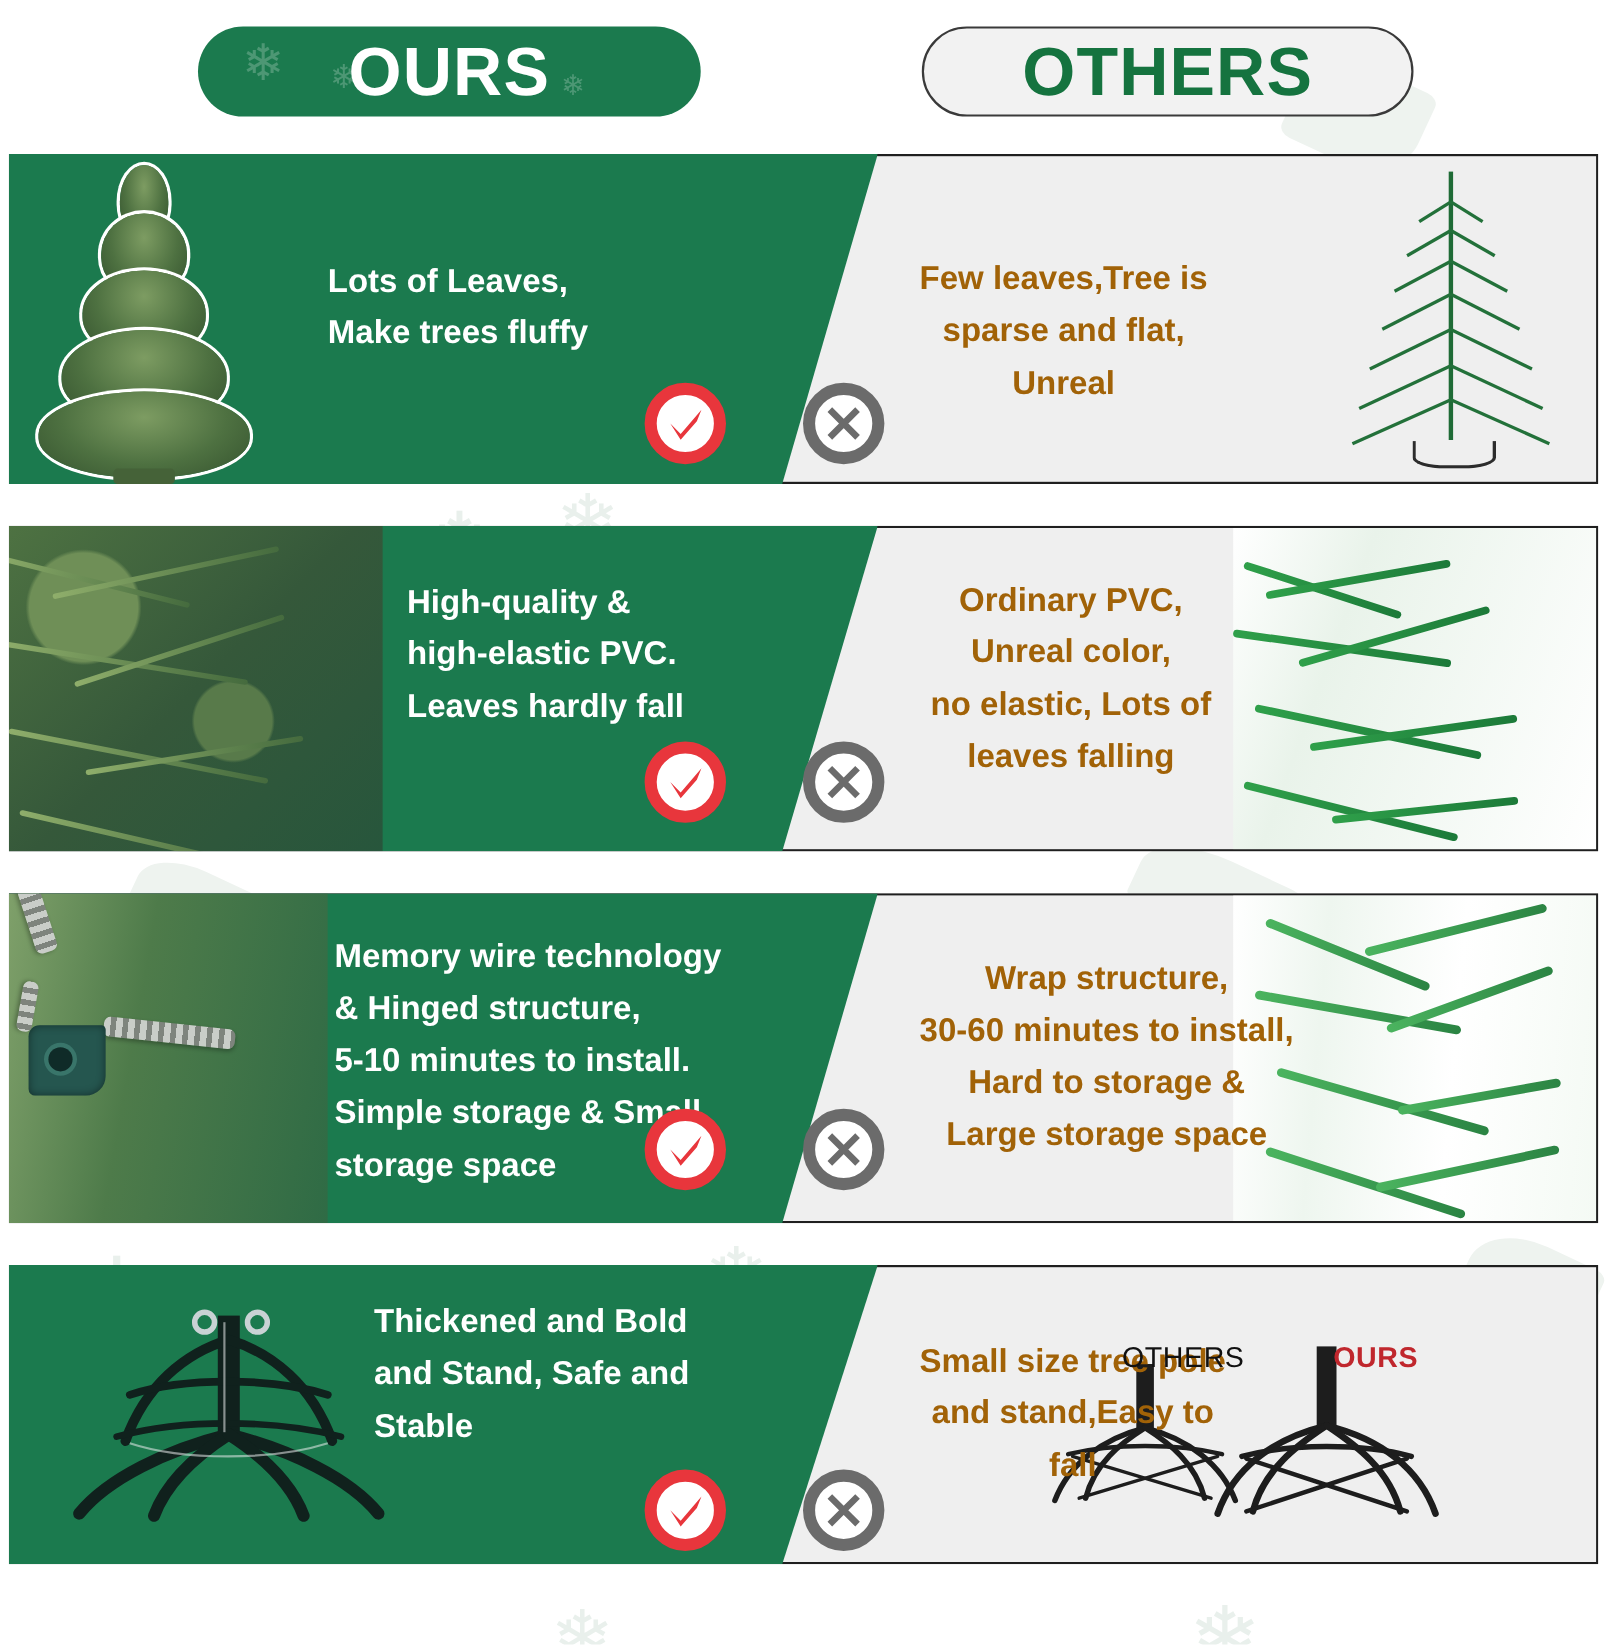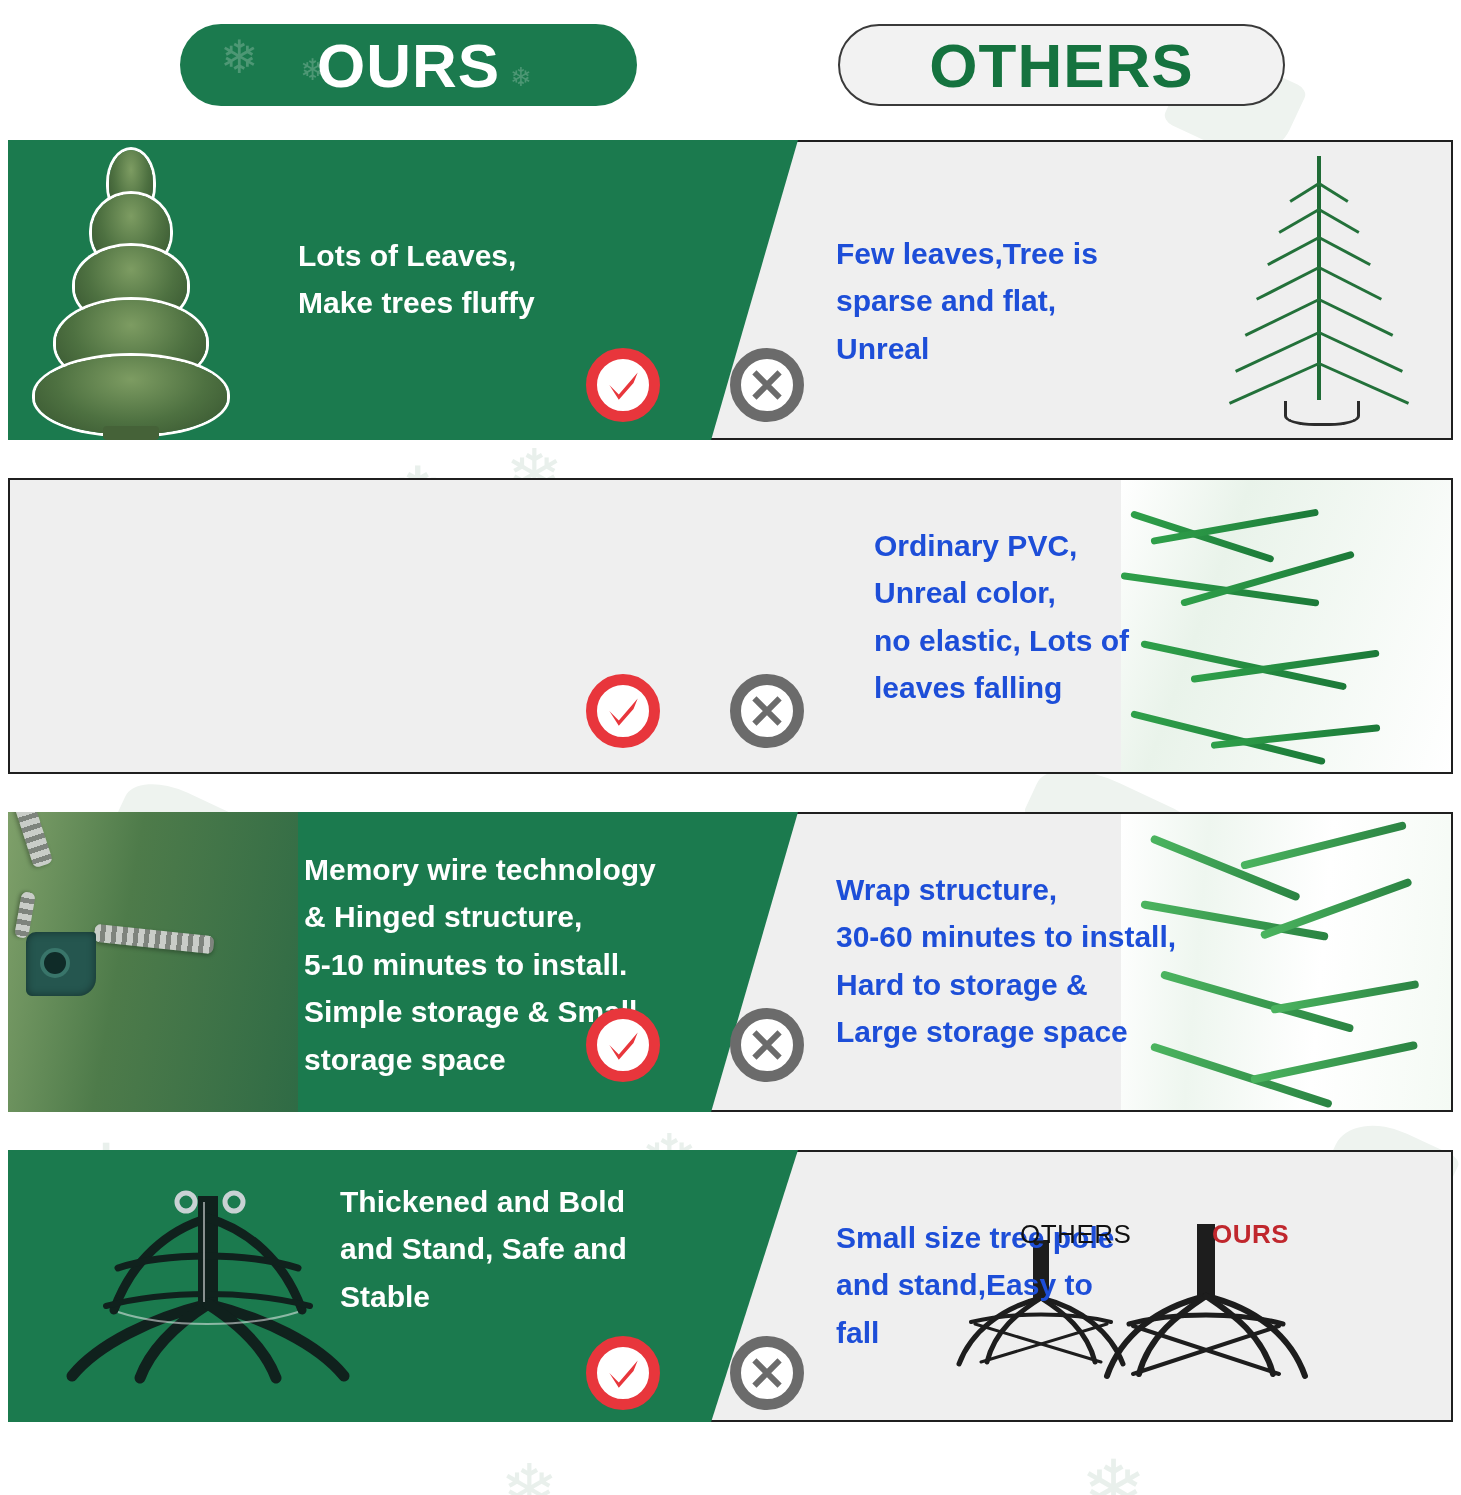--- a/index.html
+++ b/index.html
@@ -288,29 +288,30 @@
     position: absolute;
     z-index: 3;
     color: #ffffff;
     font-weight: bold;
     font-size: 30px;
     line-height: 1.58;
   }
   .text-others {
     position: absolute;
     z-index: 3;
-    color: #1d4ed8;
+    color: #a16207;
     font-weight: bold;
     font-size: 30px;
     line-height: 1.58;
+    text-align: center;
   }
   .r1 .text-ours  { left: 290px; top: 92px; }
   .r1 .text-others{ left: 826px; top: 88px; }
   .r2 .text-ours  { left: 362px; top: 46px; }
-  .r2 .text-others{ left: 864px; top: 42px; }
+  .r2 .text-others{ left: 836px; top: 42px; }
   .r3 .text-ours  { left: 296px; top: 34px; }
   .r3 .text-others{ left: 826px; top: 52px; }
   .r4 .text-ours  { left: 332px; top: 28px; }
   .r4 .text-others{ left: 826px; top: 62px; }
 
   
   .icon-check, .icon-cross {
     position: absolute;
     z-index: 5;
     width: 74px;
@@ -458,20 +459,38 @@
         </div>
       </div>
       <div class="text-others">
         <div>Ordinary PVC,</div>
         <div>Unreal color,</div>
         <div>no elastic, Lots of</div>
         <div>leaves falling</div>
       </div>
     </div>
 
+    <div class="panel-ours">
+      <div class="photo photo-left" style="width:340px;">
+        <div class="needles">
+          <div class="frond" style="left:-20px;top:24px;width:190px;transform:rotate(14deg);"></div>
+          <div class="frond" style="left:40px;top:62px;width:210px;transform:rotate(-12deg);"></div>
+          <div class="frond" style="left:-10px;top:104px;width:230px;transform:rotate(9deg);"></div>
+          <div class="frond" style="left:60px;top:142px;width:200px;transform:rotate(-18deg);"></div>
+          <div class="frond" style="left:0px;top:184px;width:240px;transform:rotate(11deg);"></div>
+          <div class="frond" style="left:70px;top:222px;width:200px;transform:rotate(-9deg);"></div>
+          <div class="frond" style="left:10px;top:258px;width:220px;transform:rotate(13deg);"></div>
+        </div>
+      </div>
+      <div class="text-ours">
+        <div>High-quality &amp;</div>
+        <div>high-elastic PVC.</div>
+        <div>Leaves hardly fall</div>
+      </div>
+    </div>
 
     <div class="icon-check">
       <svg viewBox="0 0 40 40">
           <path d="M7 20 L16 29 L34 8 L30 18 L16 34 Z" fill="#e8363c"></path>
         </svg>
     </div>
     <div class="icon-cross">
       <svg viewBox="0 0 40 40">
           <path d="M10 6 L34 30 L30 34 L6 10 Z M30 6 L34 10 L10 34 L6 30 Z" fill="#6b6b6b"></path>
         </svg>

